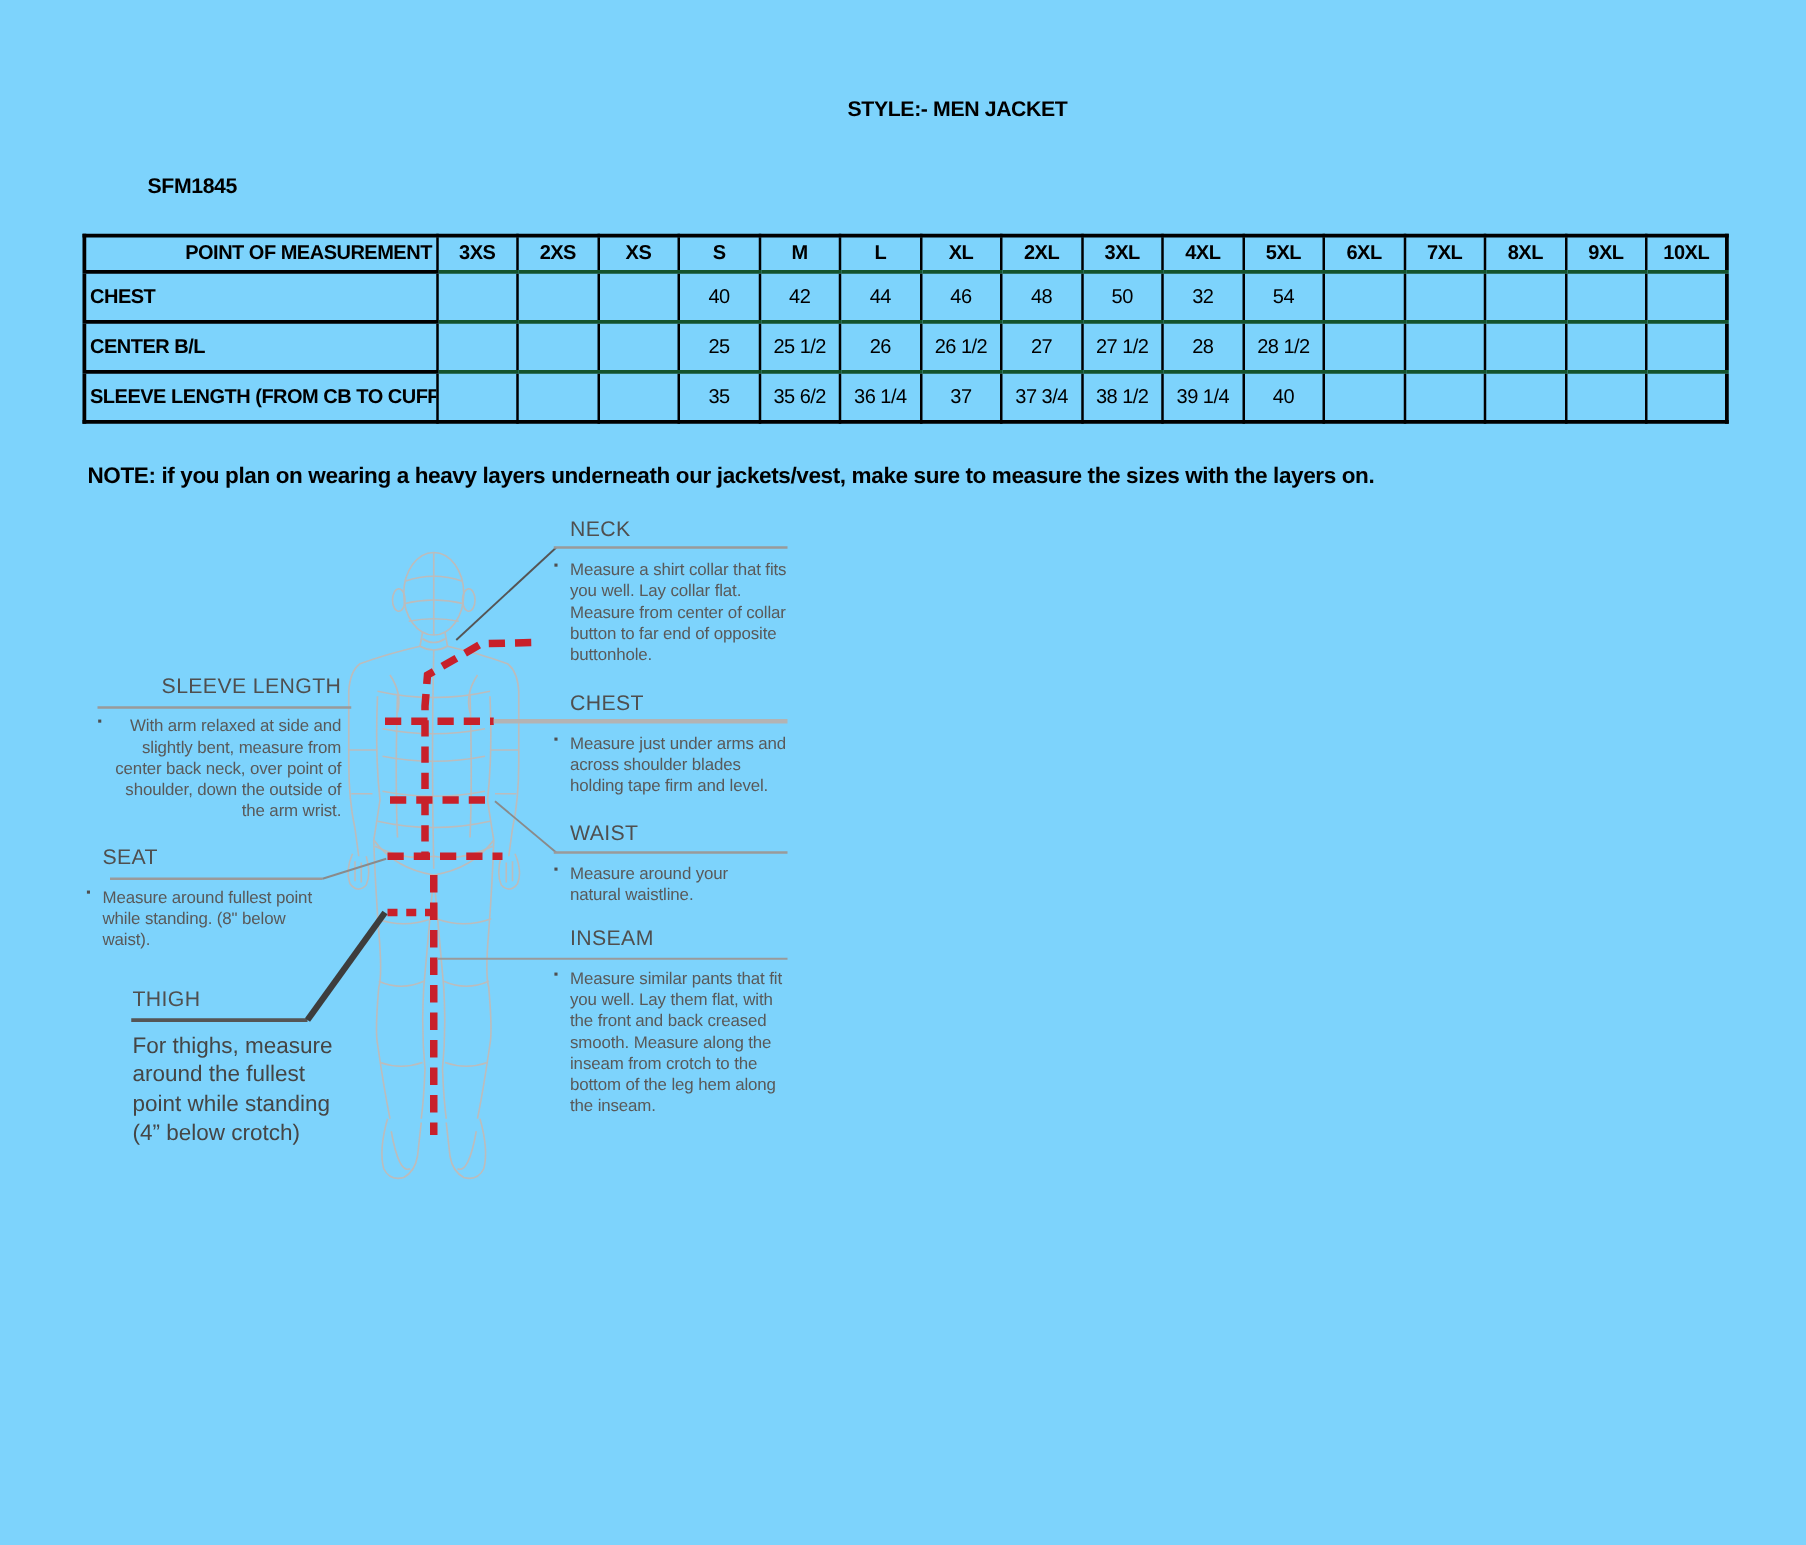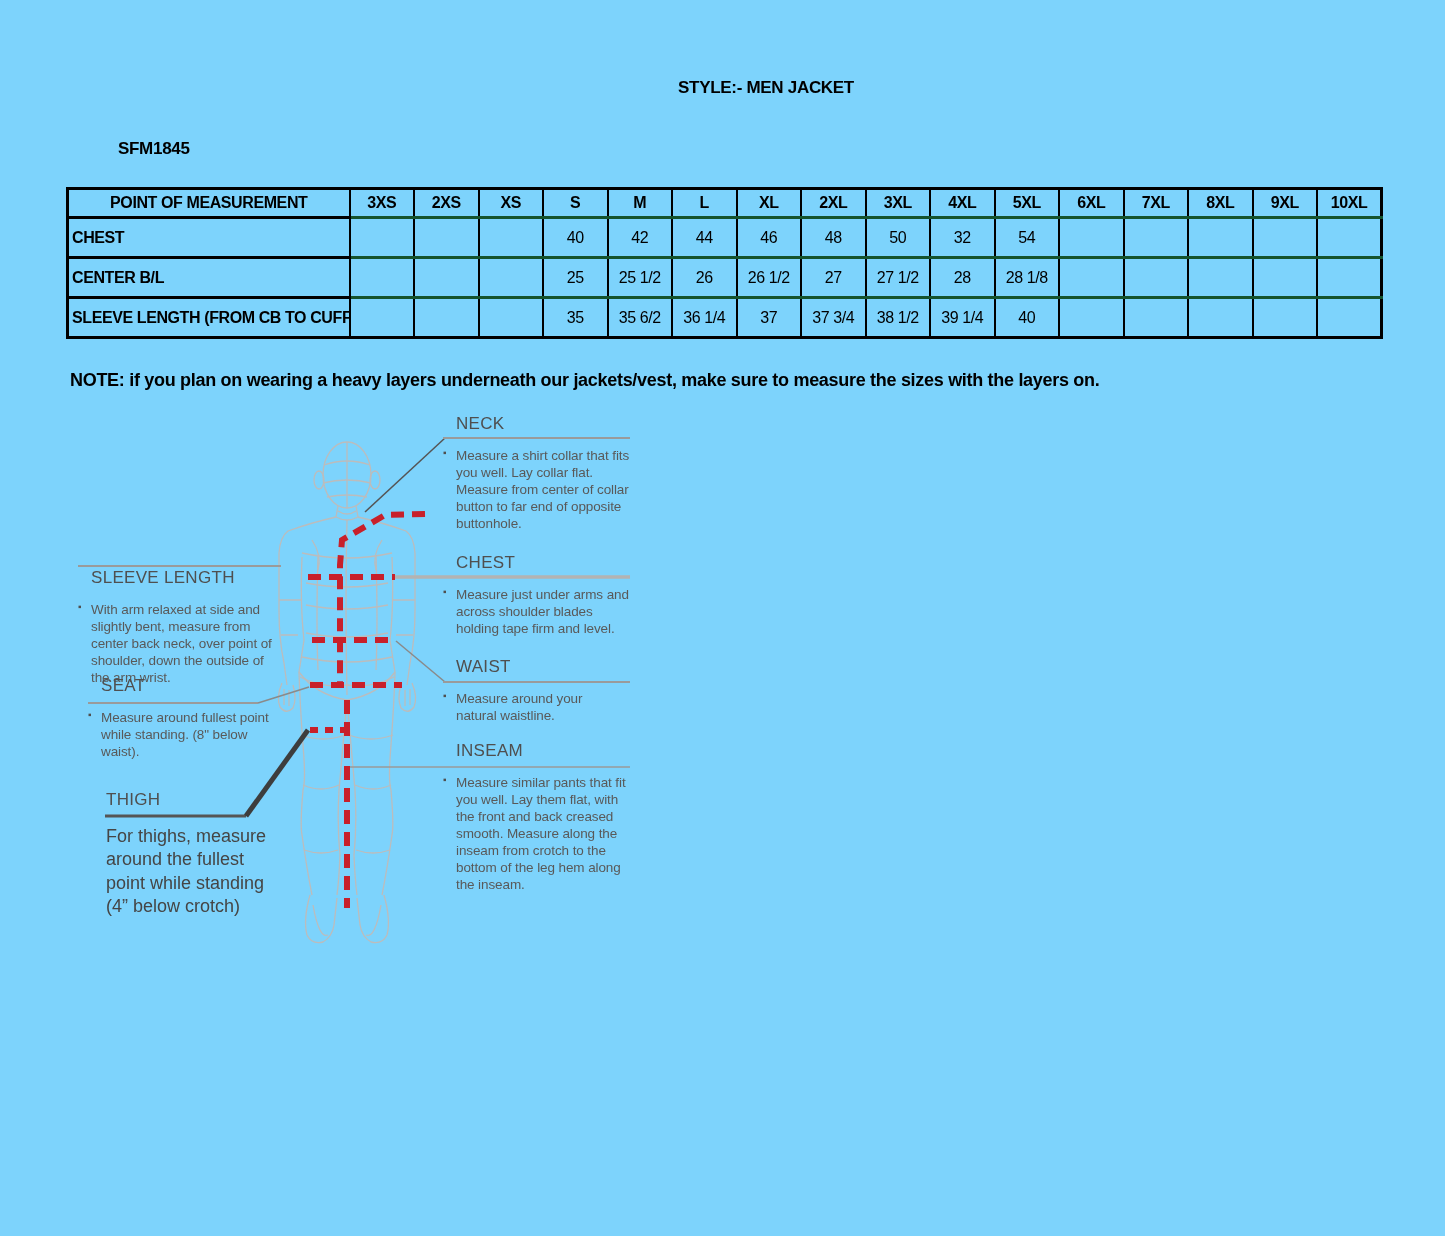--- a/index.html
+++ b/index.html
@@ -16,43 +16,43 @@
   }
   table.size-table{
     position:absolute;left:66px;top:187px;border-collapse:collapse;table-layout:fixed;
     width:1314px;border:3px solid #000;
   }
   table.size-table th,table.size-table td{
     border:2px solid #000;padding:0 3px;overflow:hidden;white-space:nowrap;
     font-size:16px;letter-spacing:-0.4px;vertical-align:middle;
   }
   table.size-table thead th{height:26px;font-weight:bold;text-align:center;}
-  table.size-table thead th.l{text-align:center;}
+  table.size-table thead th.l{text-align:right;}
   table.size-table tbody th.l{height:37px;font-weight:bold;text-align:left;}
   table.size-table tbody td{height:37px;text-align:center;font-weight:normal;border-top:3px solid #14532d;}
   table.size-table tbody th{border-top:3px solid #000;}
   .note{
     position:absolute;left:70px;top:370px;font-size:18px;font-weight:bold;letter-spacing:-0.3px;
   }
   .diagram{position:absolute;left:0;top:0;}
   .diagram svg{position:absolute;left:60px;top:405px;}
   .sec{position:absolute;}
   .sec-h{font-size:17px;color:#4f4f4f;letter-spacing:0.3px;}
   .sec-b{
     position:relative;font-size:13.5px;line-height:1.26;color:#595959;letter-spacing:-0.1px;
   }
   .sec-b.bullet::before{
     content:"\25AA";position:absolute;left:-13px;top:0;font-size:10px;color:#4f4f4f;
   }
   .sec-neck  {left:456px;top:414px;width:182px;}
   .sec-chest {left:456px;top:553px;width:182px;}
   .sec-waist {left:456px;top:657px;width:170px;}
   .sec-inseam{left:456px;top:741px;width:182px;}
-  .sec-sleeve{left:91px; top:568px;width:182px;}
-  .sec-seat  {left:101px; top:676px;width:168px;}
+  .sec-sleeve{left:91px; top:539px;width:182px;text-align:right;}
+  .sec-seat  {left:82px; top:676px;width:168px;}
   .sec-thigh {left:106px;top:790px;width:180px;}
   .sec-gap{height:13px;}
   .sec-thigh .sec-b{font-size:18px;color:#454545;line-height:1.3;letter-spacing:0;}
   .sec-thigh .sec-gap{height:15px;}
 </style>
 </head>
 <body>
 
 <div class="page">
 
@@ -125,21 +125,21 @@
           <td></td>
           <td></td>
           <td></td>
           <td>25</td>
           <td>25 1/2</td>
           <td>26</td>
           <td>26 1/2</td>
           <td>27</td>
           <td>27 1/2</td>
           <td>28</td>
-          <td>28 1/8</td>
+          <td>28 1/2</td>
           <td></td>
           <td></td>
           <td></td>
           <td></td>
           <td></td>
         </tr>
         <tr>
           <th class="l">SLEEVE LENGTH (FROM CB TO CUFF)</th>
           <td></td>
           <td></td>

